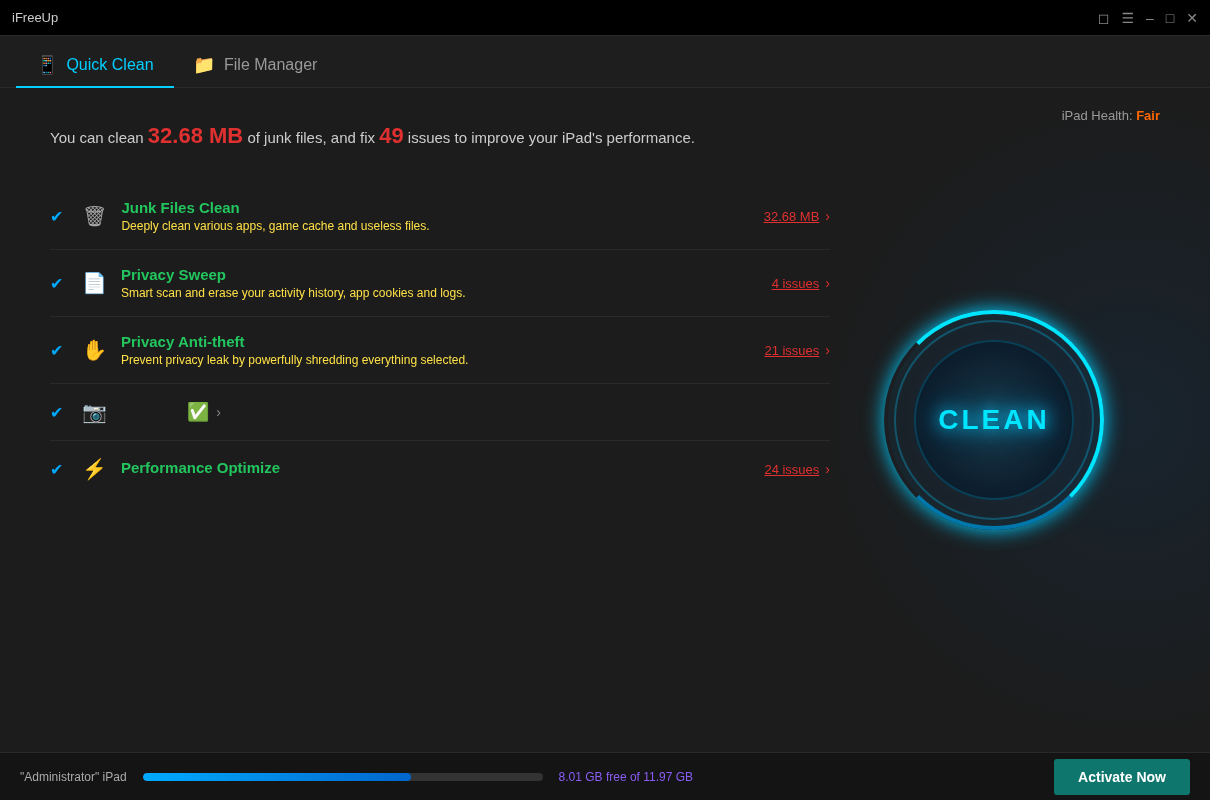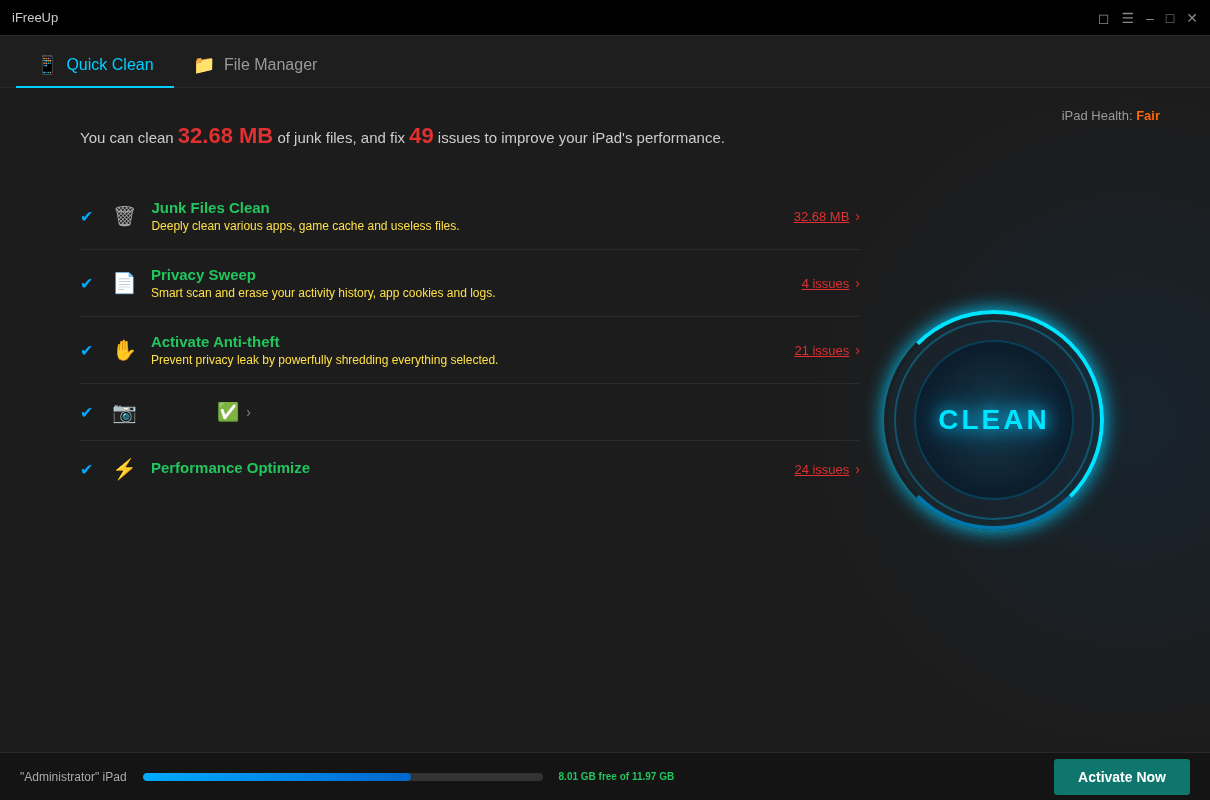--- a/index.html
+++ b/index.html
@@ -63,21 +63,21 @@
       color: #00cfff;
       border-bottom: 2px solid #00cfff;
     }
     .nav-tab-icon {
       font-size: 18px;
     }
 
     
     .main-content {
       background: #1c1c1c;
-      padding: 30px 80px;
+      padding: 30px 50px;
       position: relative;
       height: calc(800px - 36px - 52px - 48px);
       overflow: hidden;
     }
 
     
     .ipad-health {
       position: absolute;
       top: 20px;
       right: 50px;
@@ -285,24 +285,23 @@
       overflow: hidden;
     }
 
     .storage-bar-fill {
       height: 100%;
       background: linear-gradient(to right, #00aaff, #0066cc);
       border-radius: 4px;
     }
 
     .storage-text {
-      color: #22c55e;
-      font-size: 10px;
+      color: #8b5cf6;
+      font-size: 12px;
       white-space: nowrap;
-      font-weight: bold;
     }
 
     .activate-btn {
       margin-left: auto;
       background: #0f766e;
       color: #fff;
       border: none;
       padding: 10px 24px;
       font-size: 14px;
       font-weight: bold;
@@ -383,21 +382,21 @@
       <div class="item-status">
         <span class="item-status-link">4 issues</span>
         <span class="item-arrow">›</span>
       </div>
     </div>
 
     <div class="item-row">
       <span class="item-checkbox">✔</span>
       <span class="item-icon">✋</span>
       <div class="item-text">
-        <div class="item-title">Activate Anti-theft</div>
+        <div class="item-title">Privacy Anti-theft</div>
         <div class="item-desc">Prevent privacy leak by powerfully shredding everything selected.</div>
       </div>
       <div class="item-status">
         <span class="item-status-link">21 issues</span>
         <span class="item-arrow">›</span>
       </div>
     </div>
 
     <div class="item-row">
       <span class="item-checkbox">✔</span>

